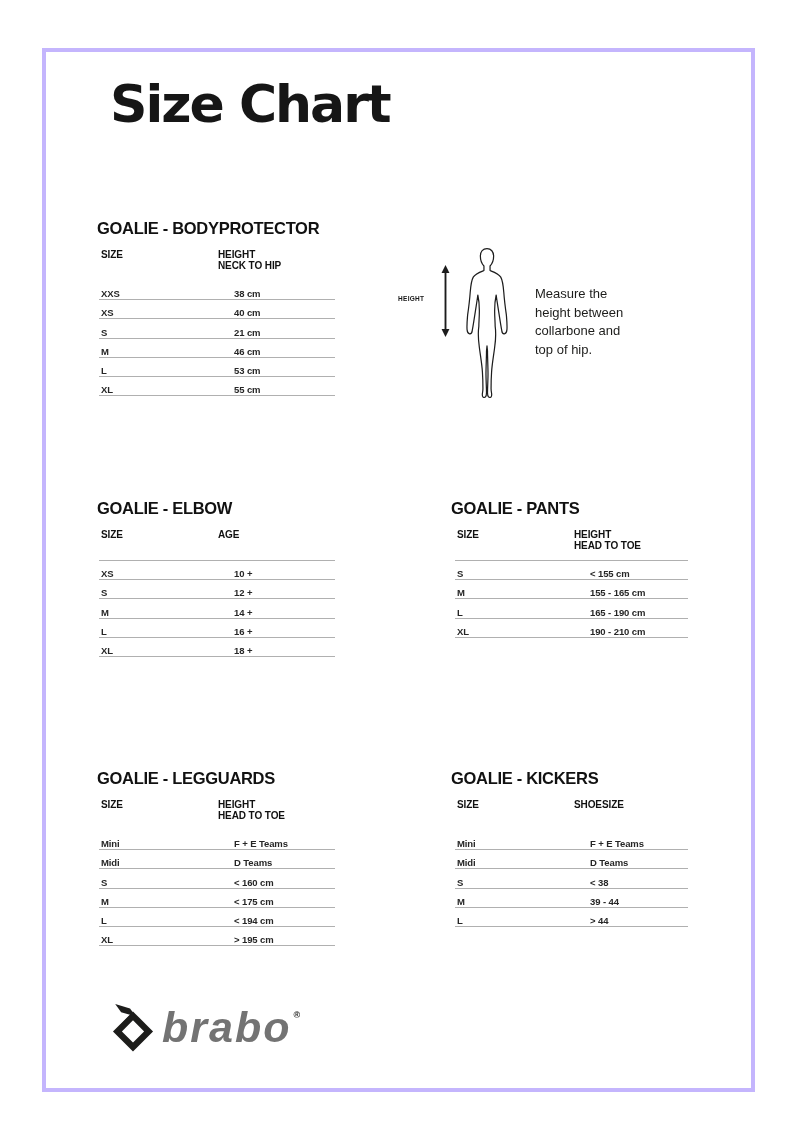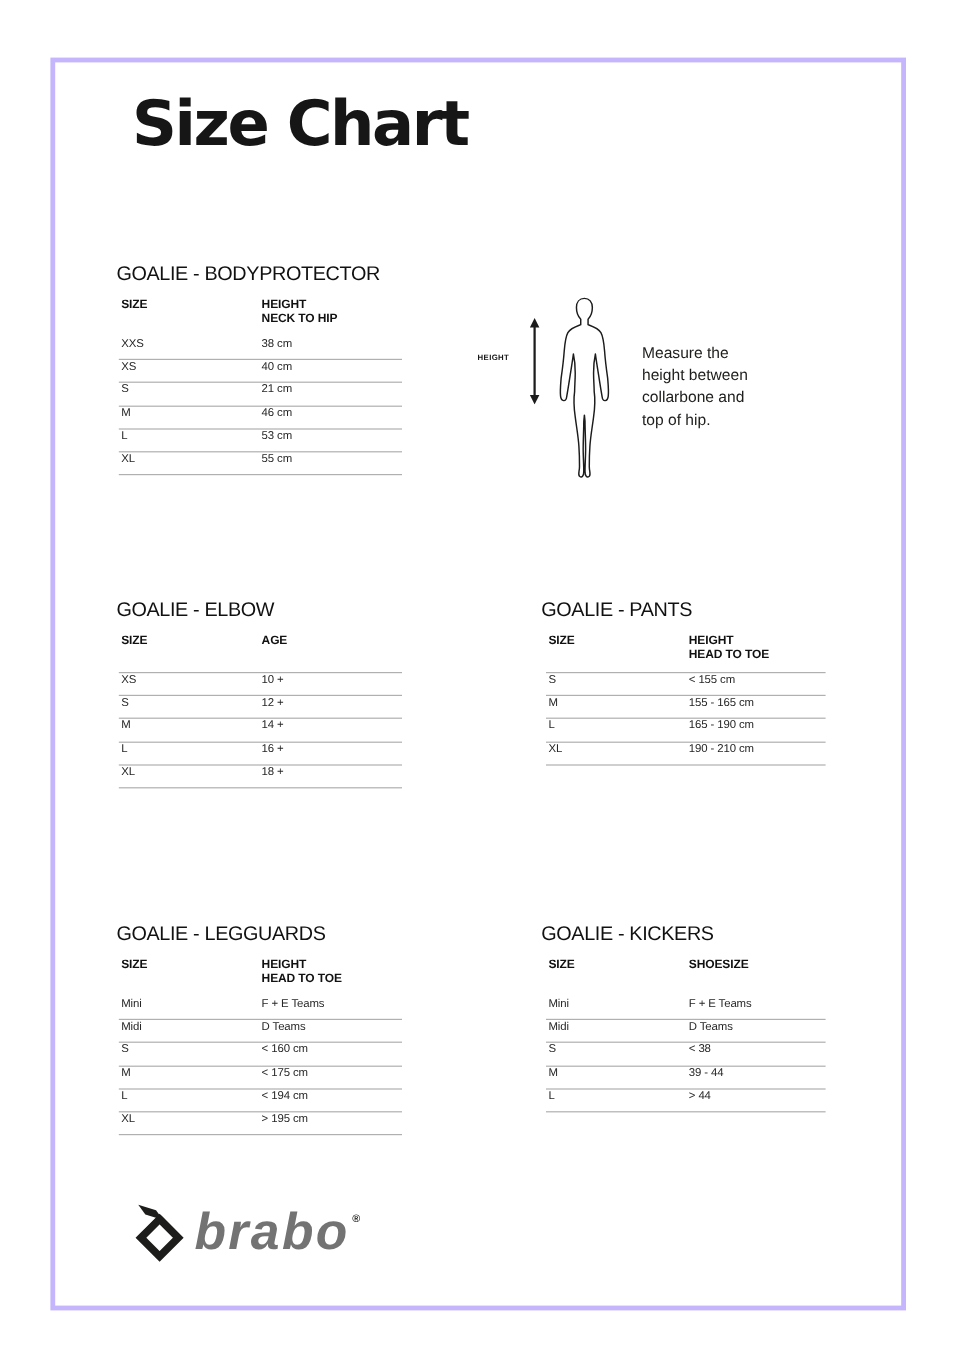--- a/index.html
+++ b/index.html
@@ -6,33 +6,33 @@
   body{width:800px;height:1132px;position:relative;overflow:hidden;
        font-family:"Liberation Sans",sans-serif;-webkit-font-smoothing:antialiased;}
   .page{position:absolute;left:42px;top:48px;width:705px;height:1036px;
         border:4px solid #c4b5fd;background:#ffffff;}
   .abs{position:absolute;}
 
   .title{position:absolute;left:64px;top:22px;margin:0;
          font-family:"DejaVu Sans",sans-serif;font-weight:bold;
          font-size:52px;line-height:60px;letter-spacing:-2px;color:#161616;}
 
-  .sec-heading{position:absolute;font-weight:normal;font-size:16.5px;
+  .sec-heading{position:absolute;font-weight:bold;font-size:16.5px;
                letter-spacing:-0.3px;color:#111;white-space:nowrap;}
 
   .thead{position:absolute;display:flex;font-weight:bold;font-size:10px;
          line-height:11px;color:#111;letter-spacing:-0.1px;}
   .thead .hc1{width:117px;padding-left:2px;flex:none;}
   .thead .hc2{flex:1;}
 
   .rows{position:absolute;}
   .rows.topline{border-top:1px solid #b0b0b0;}
   .trow{height:19.2px;box-sizing:border-box;border-bottom:1px solid #b0b0b0;
-        display:flex;align-items:flex-start;font-weight:normal;font-size:9.5px;
-        color:#262626;letter-spacing:-0.1px;}
+        display:flex;align-items:flex-end;font-weight:bold;font-size:9.5px;
+        color:#262626;letter-spacing:-0.1px;gap:16px;}
   .trow .c1{width:117px;padding-left:2px;flex:none;}
   .trow .c2{flex:1;}
 
   .fig-label{position:absolute;left:352px;top:243px;font-weight:bold;
              font-size:6.5px;letter-spacing:0.3px;color:#161616;}
   .fig-note{position:absolute;left:489px;top:233px;width:120px;
             font-size:13px;line-height:18.6px;color:#1d1d1b;}
   .fig-note .nl{white-space:nowrap;}
 
   .logo{position:absolute;left:64px;top:949px;display:flex;align-items:flex-start;}

